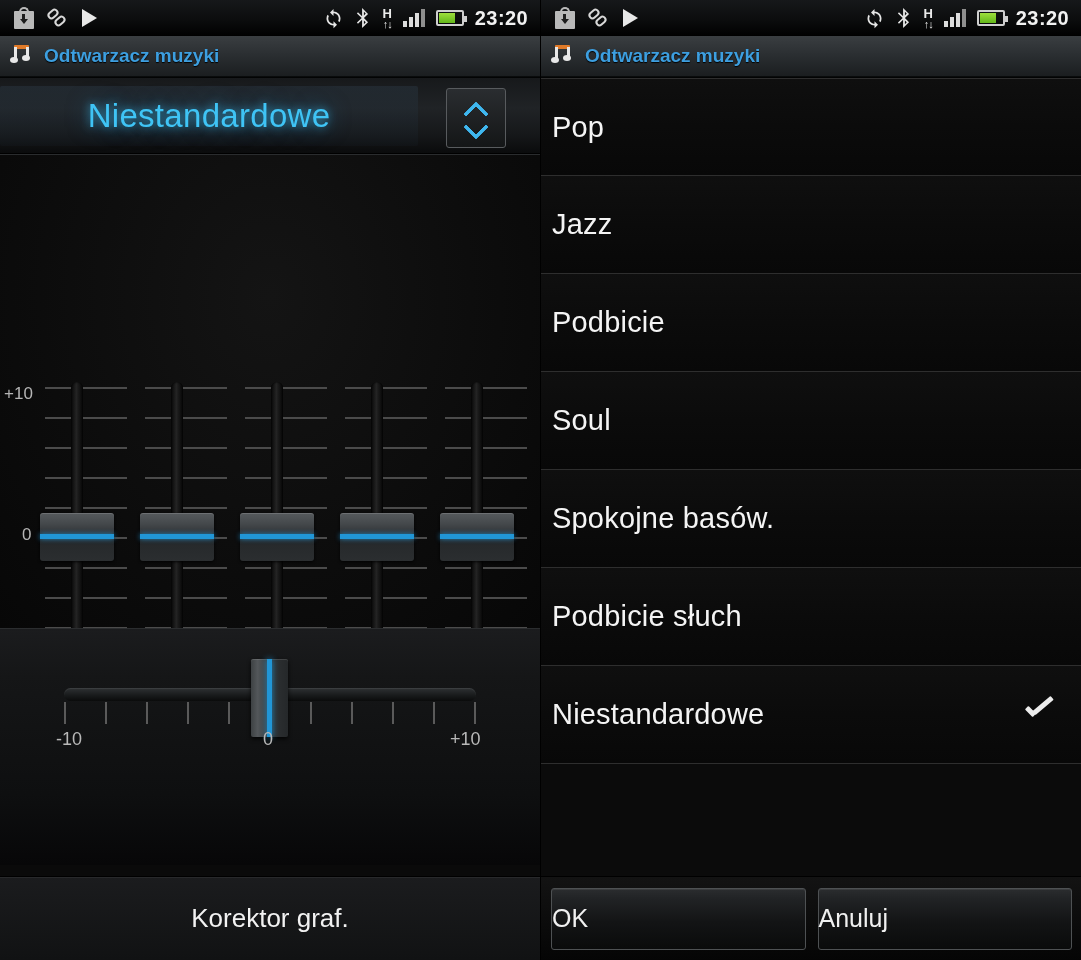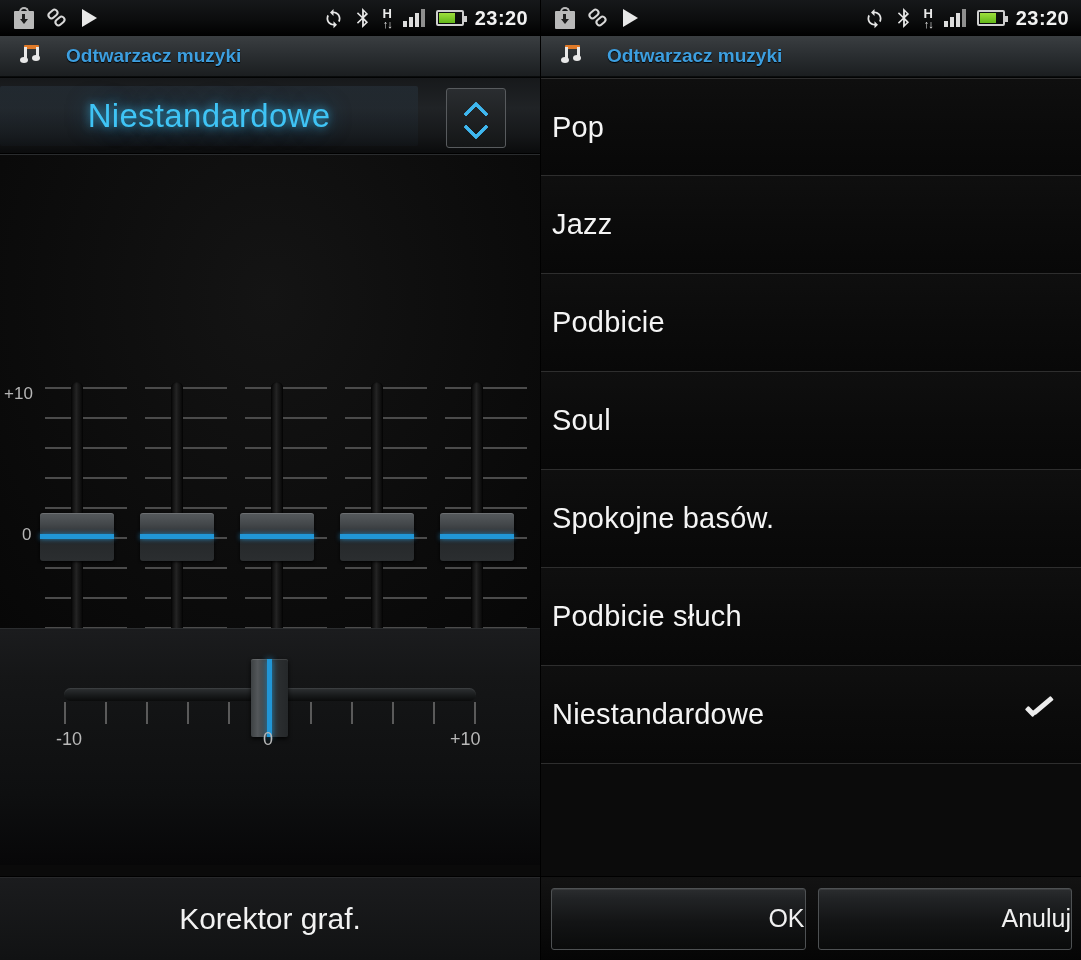--- a/index.html
+++ b/index.html
@@ -93,24 +93,23 @@
   }
   .ic-batt .fill {
     position: absolute; left: 1px; top: 1px; bottom: 1px; width: 68%;
     background: linear-gradient(to bottom,#9ede3c,#63b81b);
   }
 
   
   .titlebar {
     height: 42px; width: 100%;
     background: linear-gradient(to bottom,#3a3e41 0%, #2b2f32 45%, #1b1e20 100%);
-    display: flex; align-items: center; padding-left: 20px;
+    display: flex; align-items: center; padding-left: 10px;
     border-bottom: 2px solid #0b0c0d;
     position: relative;
-    gap: 12px;
   }
   .titlebar::after {
     content:""; position:absolute; left:0; right:0; bottom:-2px; height:2px;
     background: linear-gradient(to bottom,#0d0f10,#000);
   }
   .app-title {
     color: #3d9fe0; font-size: 19px; font-weight: bold; margin-left: 12px;
     text-shadow: 0 1px 1px #000;
   }
   .ic-note { width: 22px; height: 24px; position: relative; }
@@ -228,21 +227,21 @@
   .cb-bars { margin-top: 4px; }
   .cb-bars i { display: block; height: 5px; background: #9c9c9c; margin-bottom: 4px; }
 
   
   .tabbar {
     position: absolute; left: 0; bottom: 0; width: 540px; height: 84px; display: flex;
     border-top: 1px solid #000;
   }
   .tab {
     flex: 1; display: flex; align-items: center; justify-content: center;
-    font-size: 30px;
+    font-size: 26px;
   }
   .tab-active {
     background: linear-gradient(to bottom,#1b1c1e,#111213);
     color: #f2f2f2;
     box-shadow: inset 0 1px 0 rgba(255,255,255,.06);
   }
   .tab-inactive {
     background: linear-gradient(to bottom,#080808,#030303);
     color: #9a9a9a;
   }
@@ -274,21 +273,21 @@
     position: absolute; left: 0; right: 0; bottom: 0; height: 84px;
     background: linear-gradient(to bottom,#131313,#050505);
     display: flex; align-items: center; justify-content: space-between;
     padding: 0 10px; gap: 12px;
     border-top: 1px solid #000;
   }
   .dlg-btn {
     flex: 1; height: 62px; border-radius: 3px;
     background: linear-gradient(to bottom,#2b2d2f 0%, #212325 16%, #131415 55%, #0a0b0b 100%);
     border: 1px solid #4e5153;
-    display: flex; align-items: center; justify-content: flex-end;
+    display: flex; align-items: center; justify-content: flex-start;
     color: #f0f0f0; font-size: 25px;
     box-shadow: inset 0 1px 0 rgba(255,255,255,.08);
   }
   .divider-v { position: absolute; left: 540px; top: 0; width: 1px; height: 960px; background: #000; z-index: 5; }
 </style>
 </head>
 <body>
 
 <div class="screen">
 

